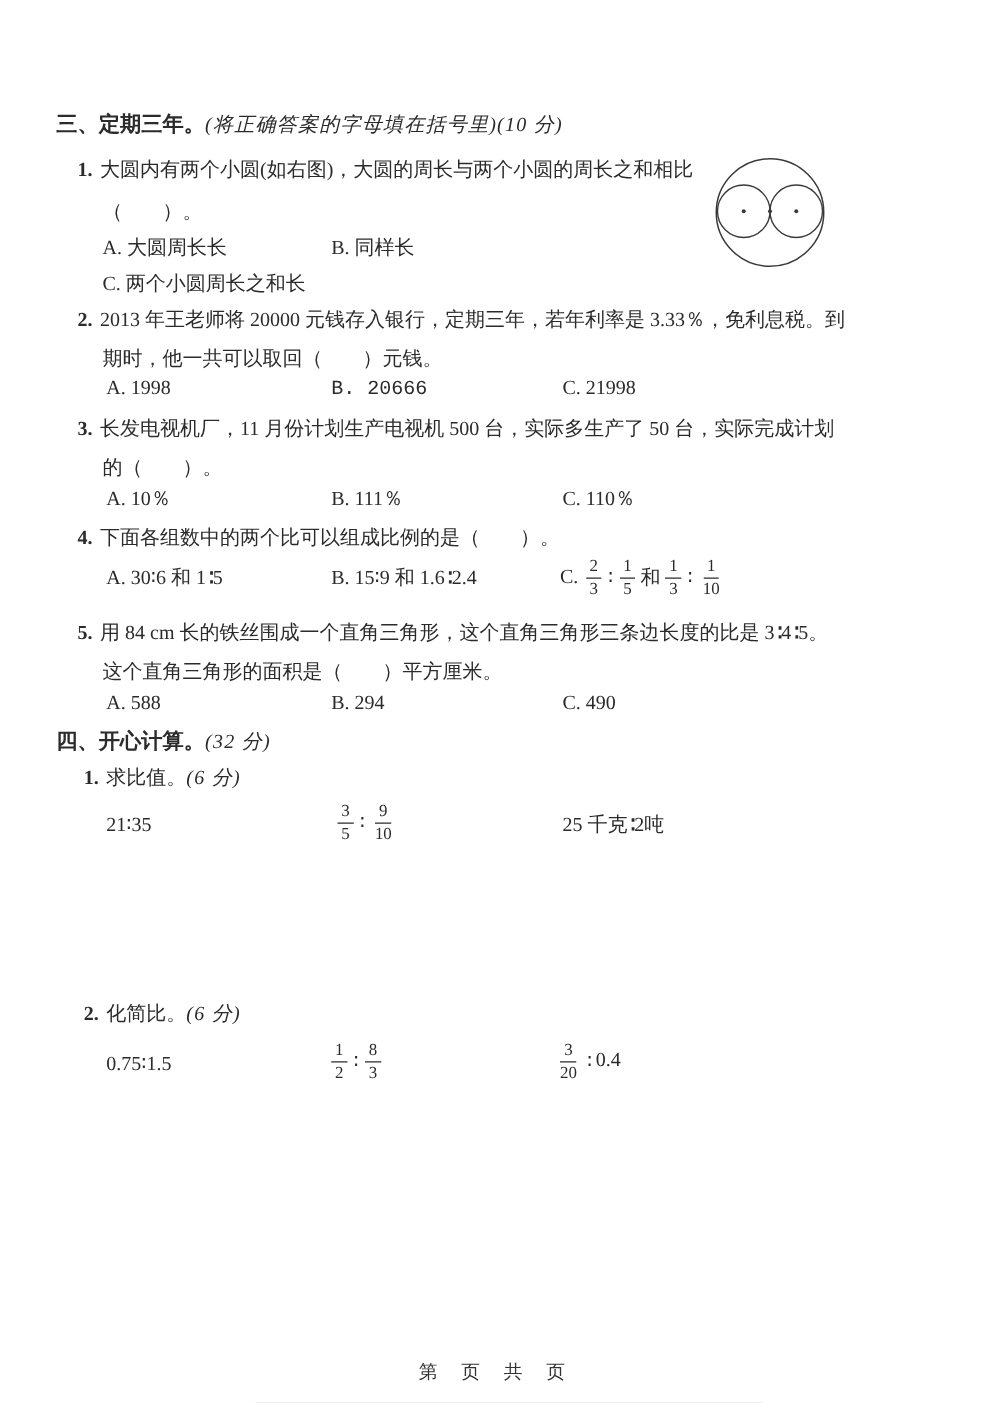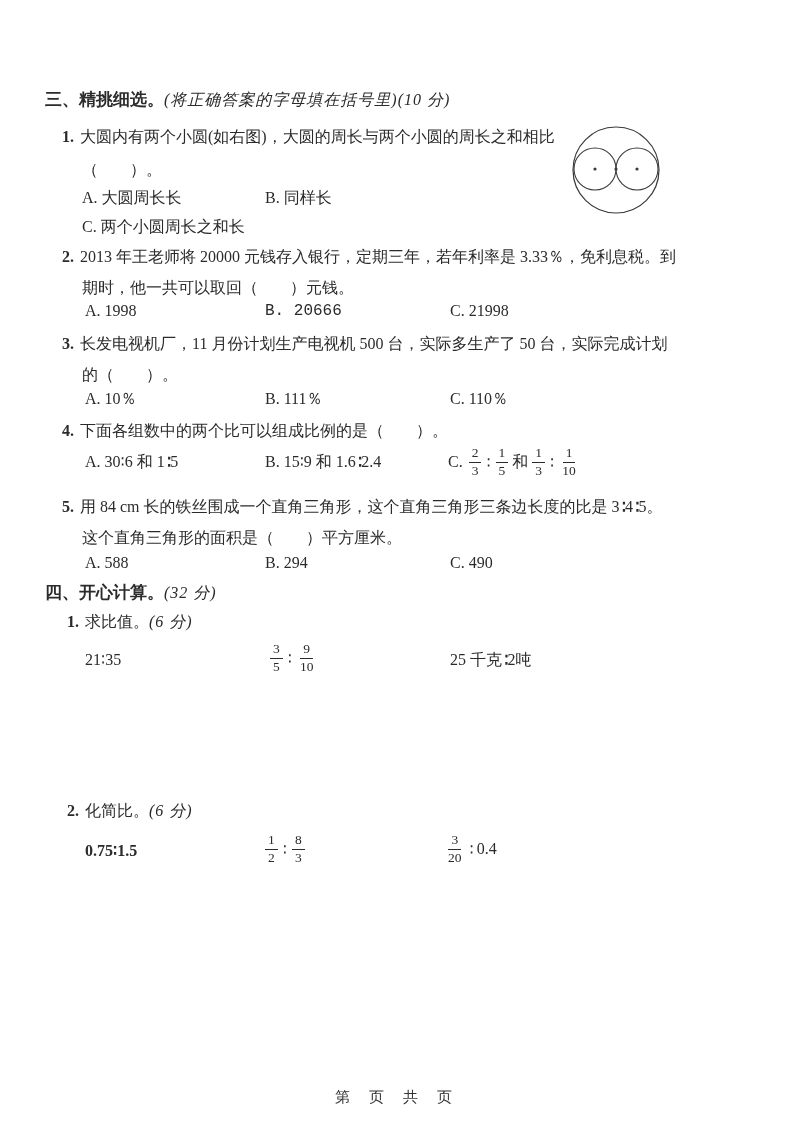--- a/index.html
+++ b/index.html
@@ -46,21 +46,21 @@
     position:absolute; left:0; width:789px; text-align:center;
     font-size:15px; color:#333; letter-spacing:2px;
   }
 </style>
 </head>
 <body>
 
 <div class="page">
 
   <div class="abs sec-title" style="left:45px; top:88px;">
-    <span>三、精挑细选。</span><span class="sec-note">(将正确答案的字母填在括号里)(10 分)</span>
+    <span>三、定期三年。</span><span class="sec-note">(将正确答案的字母填在括号里)(10 分)</span>
   </div>
 
   <div class="abs t" style="left:62px; top:126px;">
     <span class="qnum">1.</span><span>大圆内有两个小圆(如右图)，大圆的周长与两个小圆的周长之和相比</span>
   </div>
   <div class="abs t" style="left:82px; top:159px;">（　　）。</div>
   <div class="abs opt" style="left:82px; top:188px;">A. 大圆周长长</div>
   <div class="abs opt" style="left:265px; top:188px;">B. 同样长</div>
   <div class="abs opt" style="left:82px; top:217px;">C. 两个小圆周长之和长</div>
 
@@ -144,21 +144,21 @@
     <span class="frac">
         <span class="fn">9</span>
         <span class="fd">10</span>
       </span>
   </div>
   <div class="abs opt" style="left:450px; top:650px;">25 千克∶2吨</div>
 
   <div class="abs sub-label" style="left:67px; top:801px;">
     <span class="qnum">2.</span><span>化简比。</span><span class="sub-note">(6 分)</span>
   </div>
-  <div class="abs opt" style="left:85px; top:841px;font-weight:bold;">0.75∶1.5</div>
+  <div class="abs opt" style="left:85px; top:841px;">0.75∶1.5</div>
   <div class="abs frow" style="left:263px; top:827px; height:44px;">
     <span class="frac">
         <span class="fn">1</span>
         <span class="fd">2</span>
       </span>
     <span class="rc">∶</span>
     <span class="frac">
         <span class="fn">8</span>
         <span class="fd">3</span>
       </span>

